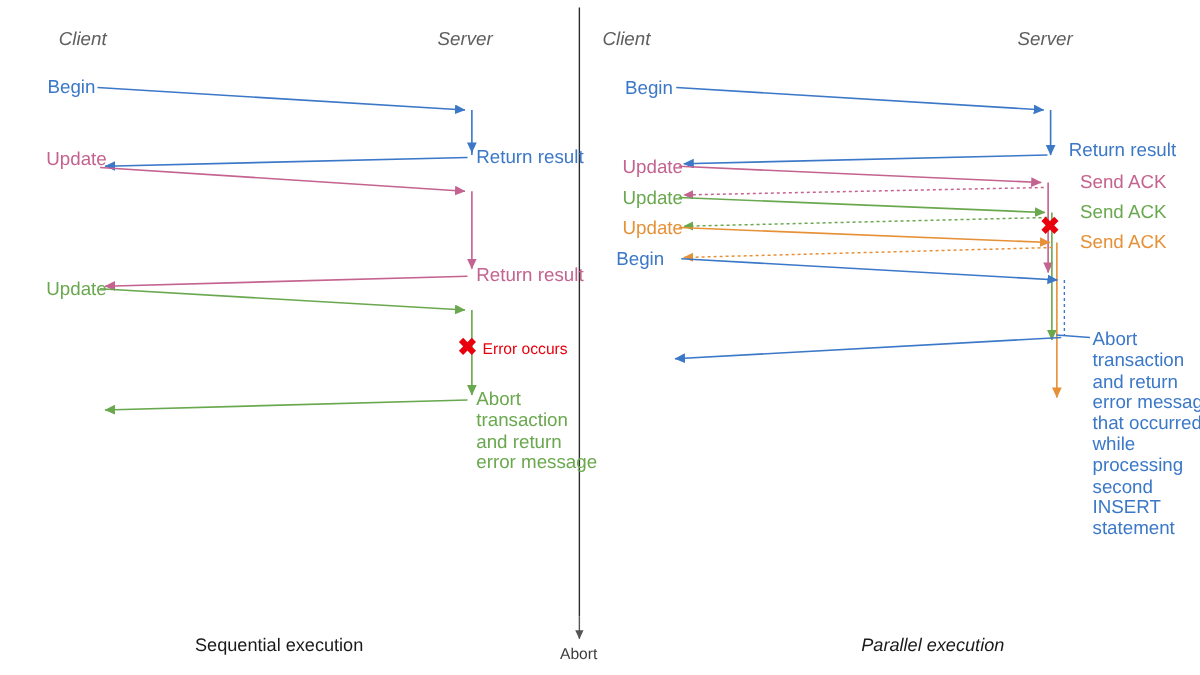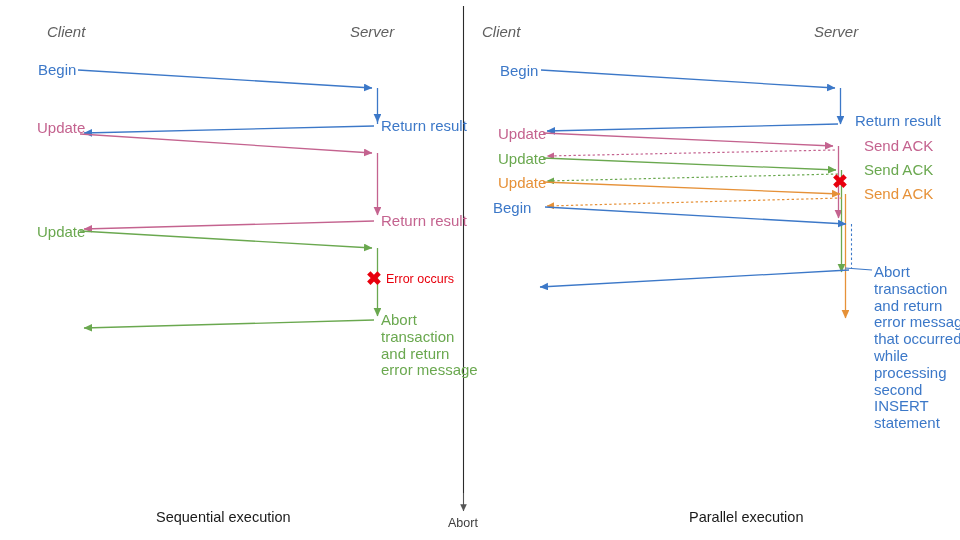--- a/index.html
+++ b/index.html
@@ -144,15 +144,15 @@
 transaction
 and return
 error message
 that occurred
 while
 processing
 second
 INSERT
 statement</div>
 
-  <div class="lbl caption" style="left:689px;top:509px;">Parallel execution</div>
+  <div class="lbl caption" style="left:689px;top:509px;font-style:italic;">Parallel execution</div>
 
 </div>
 
 </body></html>

